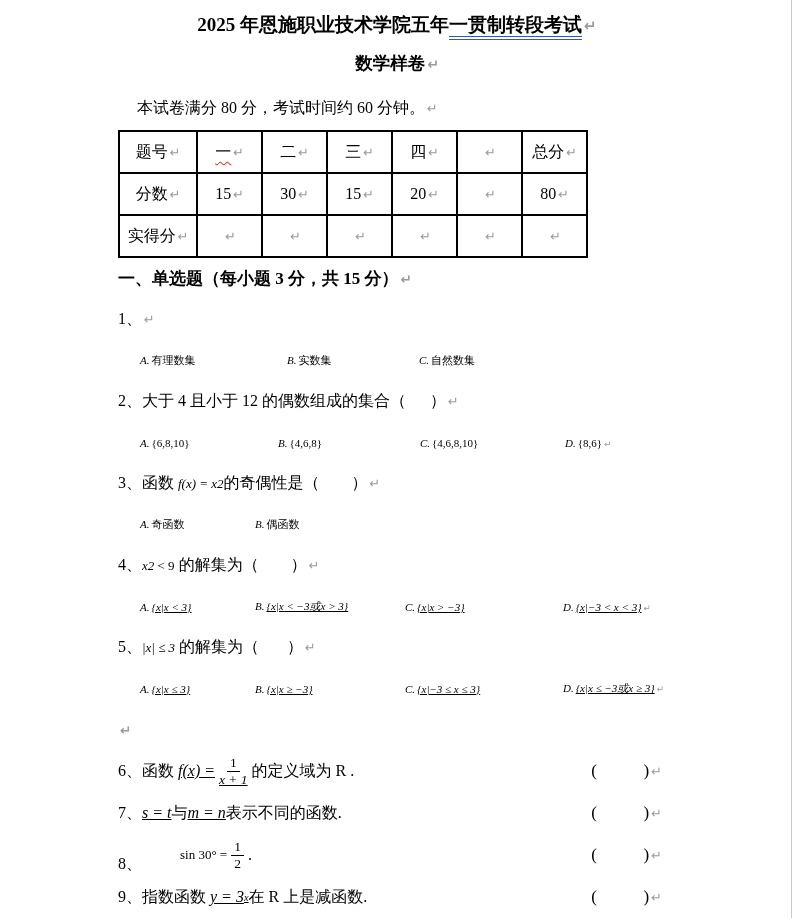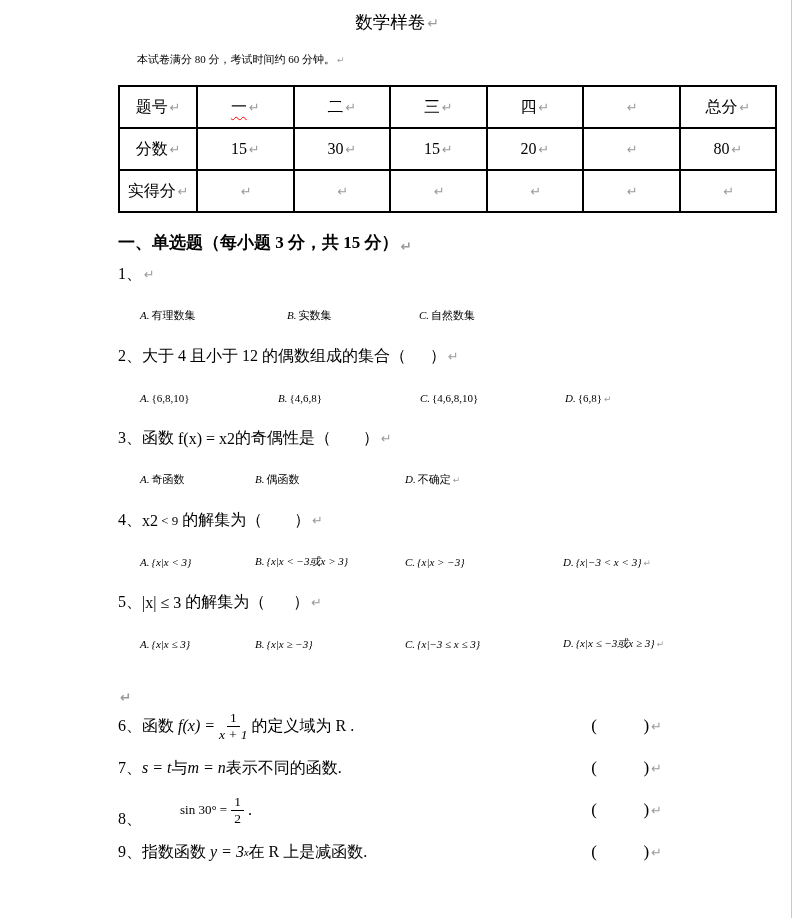--- a/index.html
+++ b/index.html
@@ -10,54 +10,57 @@
     overflow:hidden;
     color:#000;
     font-family:"Liberation Serif","DejaVu Serif",serif;
   }
   .page-edge{position:absolute;top:0;right:2px;width:1px;height:100%;background:#c9c9c9;}
   .t{white-space:pre;}
   .pm{color:#9a9a9a;font-size:0.8em;margin-left:2px;font-family:"DejaVu Sans",sans-serif;}
   
   .title{padding-top:10px;text-align:center;font-size:19px;font-weight:bold;line-height:30px;}
   .dblunder{border-bottom:4px double #2b57c8;padding-bottom:1px;}
-  .subtitle{margin-top:8px;text-align:center;font-size:17.5px;font-weight:normal;line-height:28px;}
-  .intro{margin-top:8px;margin-left:137px;font-size:11px;line-height:28px;}
+  .subtitle{margin-top:8px;text-align:center;font-size:17.5px;font-weight:bold;line-height:28px;}
+  .intro{margin-top:20px;margin-left:137px;font-size:16px;line-height:20px;}
   
-  table.score{margin:11px 0 0 118px;border-collapse:collapse;width:659px;table-layout:fixed;}
+  table.score{margin:11px 0 0 118px;border-collapse:collapse;width:470px;table-layout:fixed;}
   table.score td{border:2px solid #000;height:40px;text-align:center;font-size:16px;padding:0;}
   td.rowhead{width:76px;}
   .squiggle{text-decoration:underline wavy #ff0000;text-decoration-thickness:1px;text-underline-offset:4px;}
   
   .row{height:41px;display:flex;align-items:center;margin-left:118px;font-size:16px;}
   .row-tall{height:42px;}
-  .sec{font-weight:bold;font-size:17px;align-items:flex-end;}
+  .sec{font-weight:bold;font-size:17px;}
   .opts{height:41px;display:grid;align-items:center;margin-left:140px;font-size:11px;}
   .opts-a{grid-template-columns:147px 132px 148px 1fr;}
   .opts-b{grid-template-columns:138px 142px 145px 1fr;}
   .opts-c{grid-template-columns:115px 150px 158px 1fr;}
   .ol{font-style:italic;margin-right:2px;}
-  .m{font-style:italic;}
-  .m-small{font-size:16px;}
+  .m{font-style:italic;text-decoration:underline;}
+  .m-small{font-style:italic;font-size:13px;}
   .m-upright-small{font-size:13px;}
   sup{font-size:0.65em;}
   .frac{display:inline-flex;flex-direction:column;align-items:center;vertical-align:middle;line-height:1.15;font-size:13.5px;margin:0 4px;}
   .frac-n{border-bottom:1px solid #000;padding:0 3px;}
   .jrow{margin-right:132px;}
   .answer{margin-left:auto;width:58px;display:flex;justify-content:space-between;font-size:17px;}
   .lowered{position:relative;top:9px;}
   .raised{display:inline-flex;align-items:center;margin-left:38px;}
   .gap-after{margin-right:4px;}
 </style>
 </head>
 <body>
 
 <div class="page">
   <div class="page-edge"></div>
 
+  <div class="title">
+    <span class="t">2025 年恩施职业技术学院五年</span><span class="dblunder t">一贯制转段考试</span><span class="pm">↵</span>
+  </div>
 
   <div class="subtitle">
     <span class="t">数学样卷</span><span class="pm">↵</span>
   </div>
 
   <div class="intro">
     <span class="t">本试卷满分 80 分，考试时间约 60 分钟。</span><span class="pm">↵</span>
   </div>
 
   <table class="score">
@@ -109,35 +112,34 @@
 
   <div class="row">
     <span class="t">2、</span>
       <span class="t">大于 4 且小于 12 的偶数组成的集合（      ）</span>
       <span class="pm">↵</span>
   </div>
   <div class="opts opts-b">
     <span><span class="ol t">A.</span><span class="t">{6,8,10}</span></span>
     <span><span class="ol t">B.</span><span class="t">{4,6,8}</span></span>
     <span><span class="ol t">C.</span><span class="t">{4,6,8,10}</span></span>
-    <span><span class="ol t">D.</span><span class="t">{6,8}</span><span class="pm">↵</span></span>
+    <span><span class="ol t">D.</span><span class="t">{8,6}</span><span class="pm">↵</span></span>
   </div>
 
   <div class="row">
     <span class="t">3、</span>
       <span class="t gap-after">函数</span>
       <span class="m-small t">f(x) = x</span>
       <sup class="m-small">2</sup>
       <span class="t">的奇偶性是（        ）</span>
       <span class="pm">↵</span>
   </div>
   <div class="opts opts-c">
     <span><span class="ol t">A.</span><span class="t">奇函数</span></span>
     <span><span class="ol t">B.</span><span class="t">偶函数</span></span>
-    <span><span class="ol t">D.</span><span class="t">不确定</span><span class="pm">↵</span></span>
   </div>
 
   <div class="row">
     <span class="t">4、</span>
       <span class="m-small t">x</span>
       <sup class="m-small">2</sup>
       <span class="m-upright-small t gap-after"> &lt; 9</span>
       <span class="t">的解集为（        ）</span>
       <span class="pm">↵</span>
   </div>

